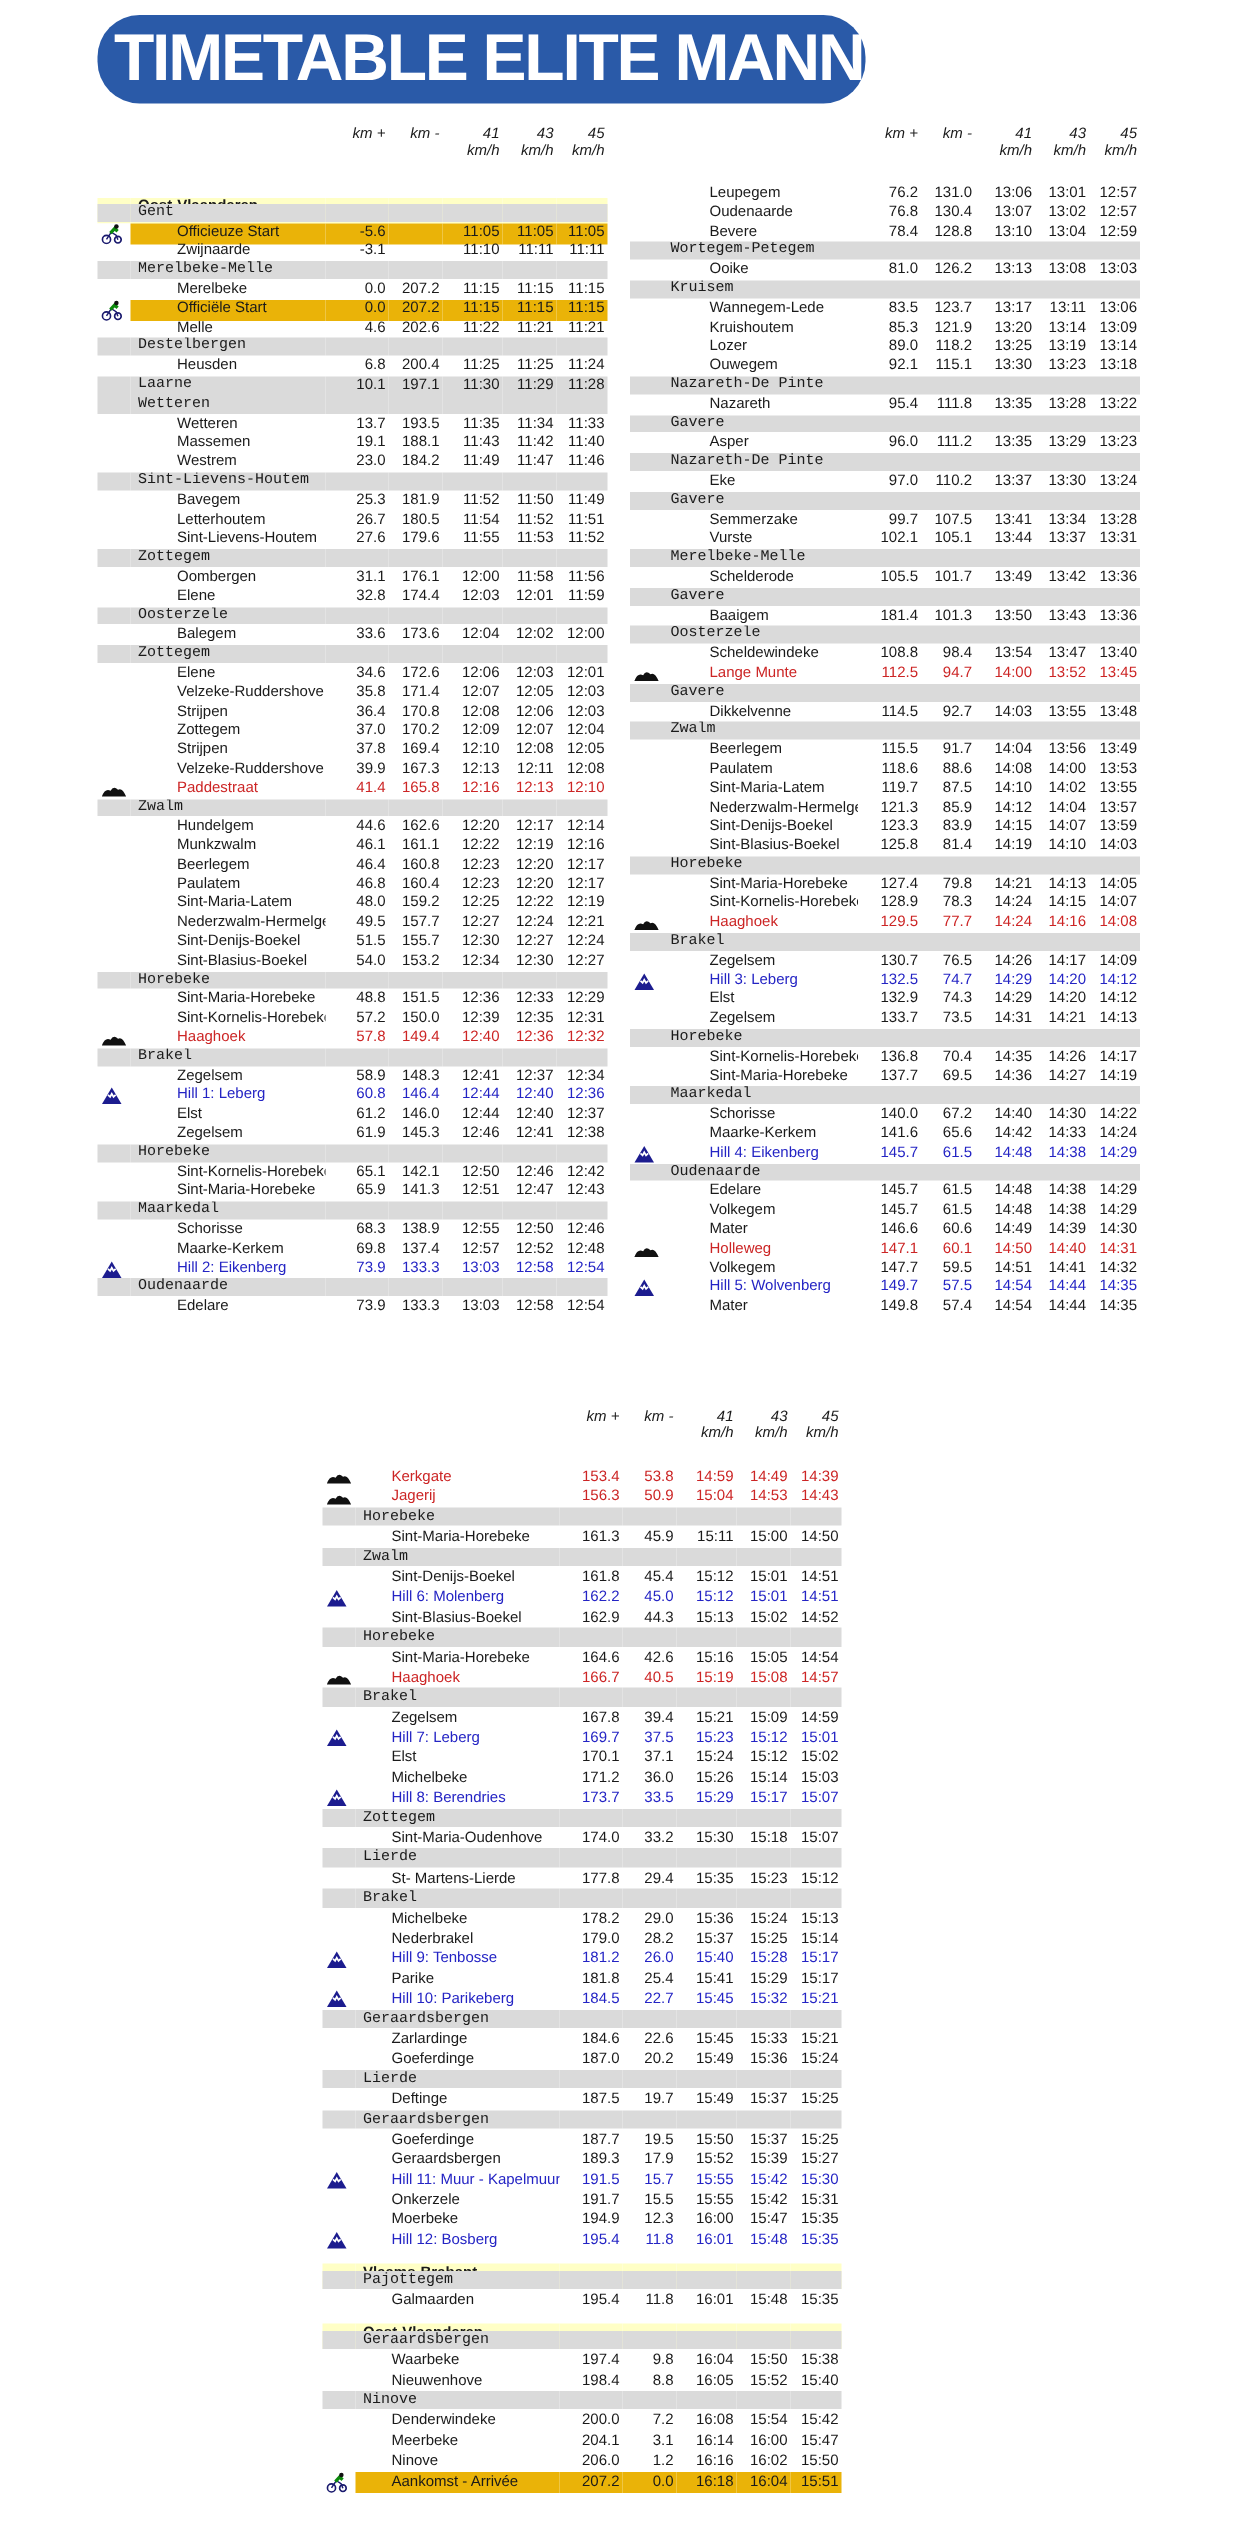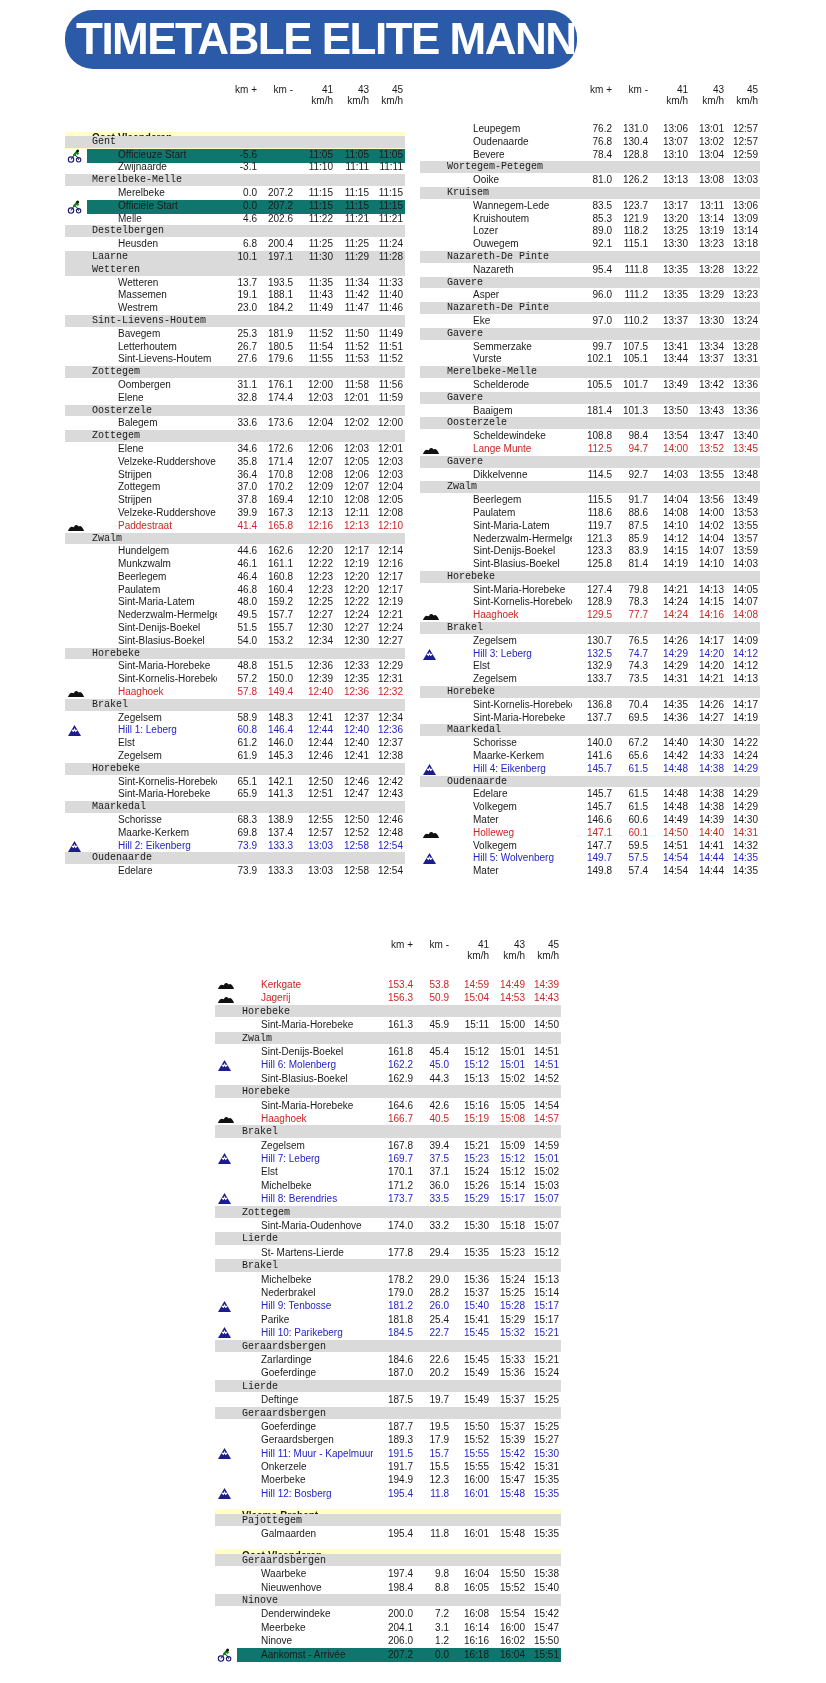--- a/index.html
+++ b/index.html
@@ -3,35 +3,35 @@
 <meta charset="utf-8">
 <style>
   html,body{margin:0;padding:0;background:#ffffff;}
   body{width:826px;height:1683px;position:relative;font-family:"Liberation Sans","DejaVu Sans",sans-serif;color:#1a1a1a;}
   #title-bar{position:absolute;left:65px;top:10px;width:512px;height:59px;background:#2a5aa8;border-radius:28px;}
   #title-bar span{display:block;color:#ffffff;font-size:44px;font-weight:bold;letter-spacing:-1.5px;line-height:58px;padding-left:11px;white-space:nowrap;}
   .tt{position:absolute;width:340px;font-size:10px;}
   #t-left{left:65px;top:85px;}
   #t-right{left:420px;top:85px;}
   #t-bottom{left:215px;top:940px;width:346px;}
-  .hdr{display:grid;grid-template-columns:22px 1fr 42px 36px 40px 36px 34px;height:24px;margin-bottom:14px;}
+  .hdr{display:grid;grid-template-columns:22px 1fr 42px 36px 40px 36px 34px;height:24px;margin-bottom:14px;font-style:italic;}
   .hdr span{text-align:right;white-space:pre-line;line-height:10.5px;padding-right:2px;align-self:start;}
   .row{display:grid;grid-template-columns:22px 1fr 42px 36px 40px 36px 34px;height:12.8px;line-height:12.8px;align-items:center;box-sizing:border-box;}
   #t-bottom .row{height:13.4px;line-height:13.4px;}
   .row .cell{height:100%;}
   .num{text-align:right;padding-right:2px;white-space:nowrap;}
   .name{white-space:nowrap;overflow:hidden;}
   .location-row .name,.start-row .name,.cobble-row .name,.hill-row .name{padding-left:31px;}
   #t-bottom .location-row .name,#t-bottom .start-row .name,#t-bottom .cobble-row .name,#t-bottom .hill-row .name{padding-left:24px;}
   .province-row .cell{background:#ffffc6;margin-top:17px;}
   .province-row .name{font-weight:bold;padding-left:5px;}
   .municipality-row .cell{background:#dadada;}
   .municipality-row .name{padding-left:5px;font-family:Liberation Mono, monospace;}
   .province-row,.municipality-row{border-bottom:1px solid #ffffff;}
-  .start-row .cell{background:#0f766e;}
+  .start-row .cell{background:#eab308;}
   .start-row .icon{background:#ffffff;}
   .cobble-row{color:#cc2525;}
   .hill-row{color:#2424c4;}
   .icon{display:flex;align-items:center;justify-content:flex-start;padding-left:2px;}
   .icon svg{display:block;}
 </style>
 </head>
 <body>
 
 <div id="title-bar">

